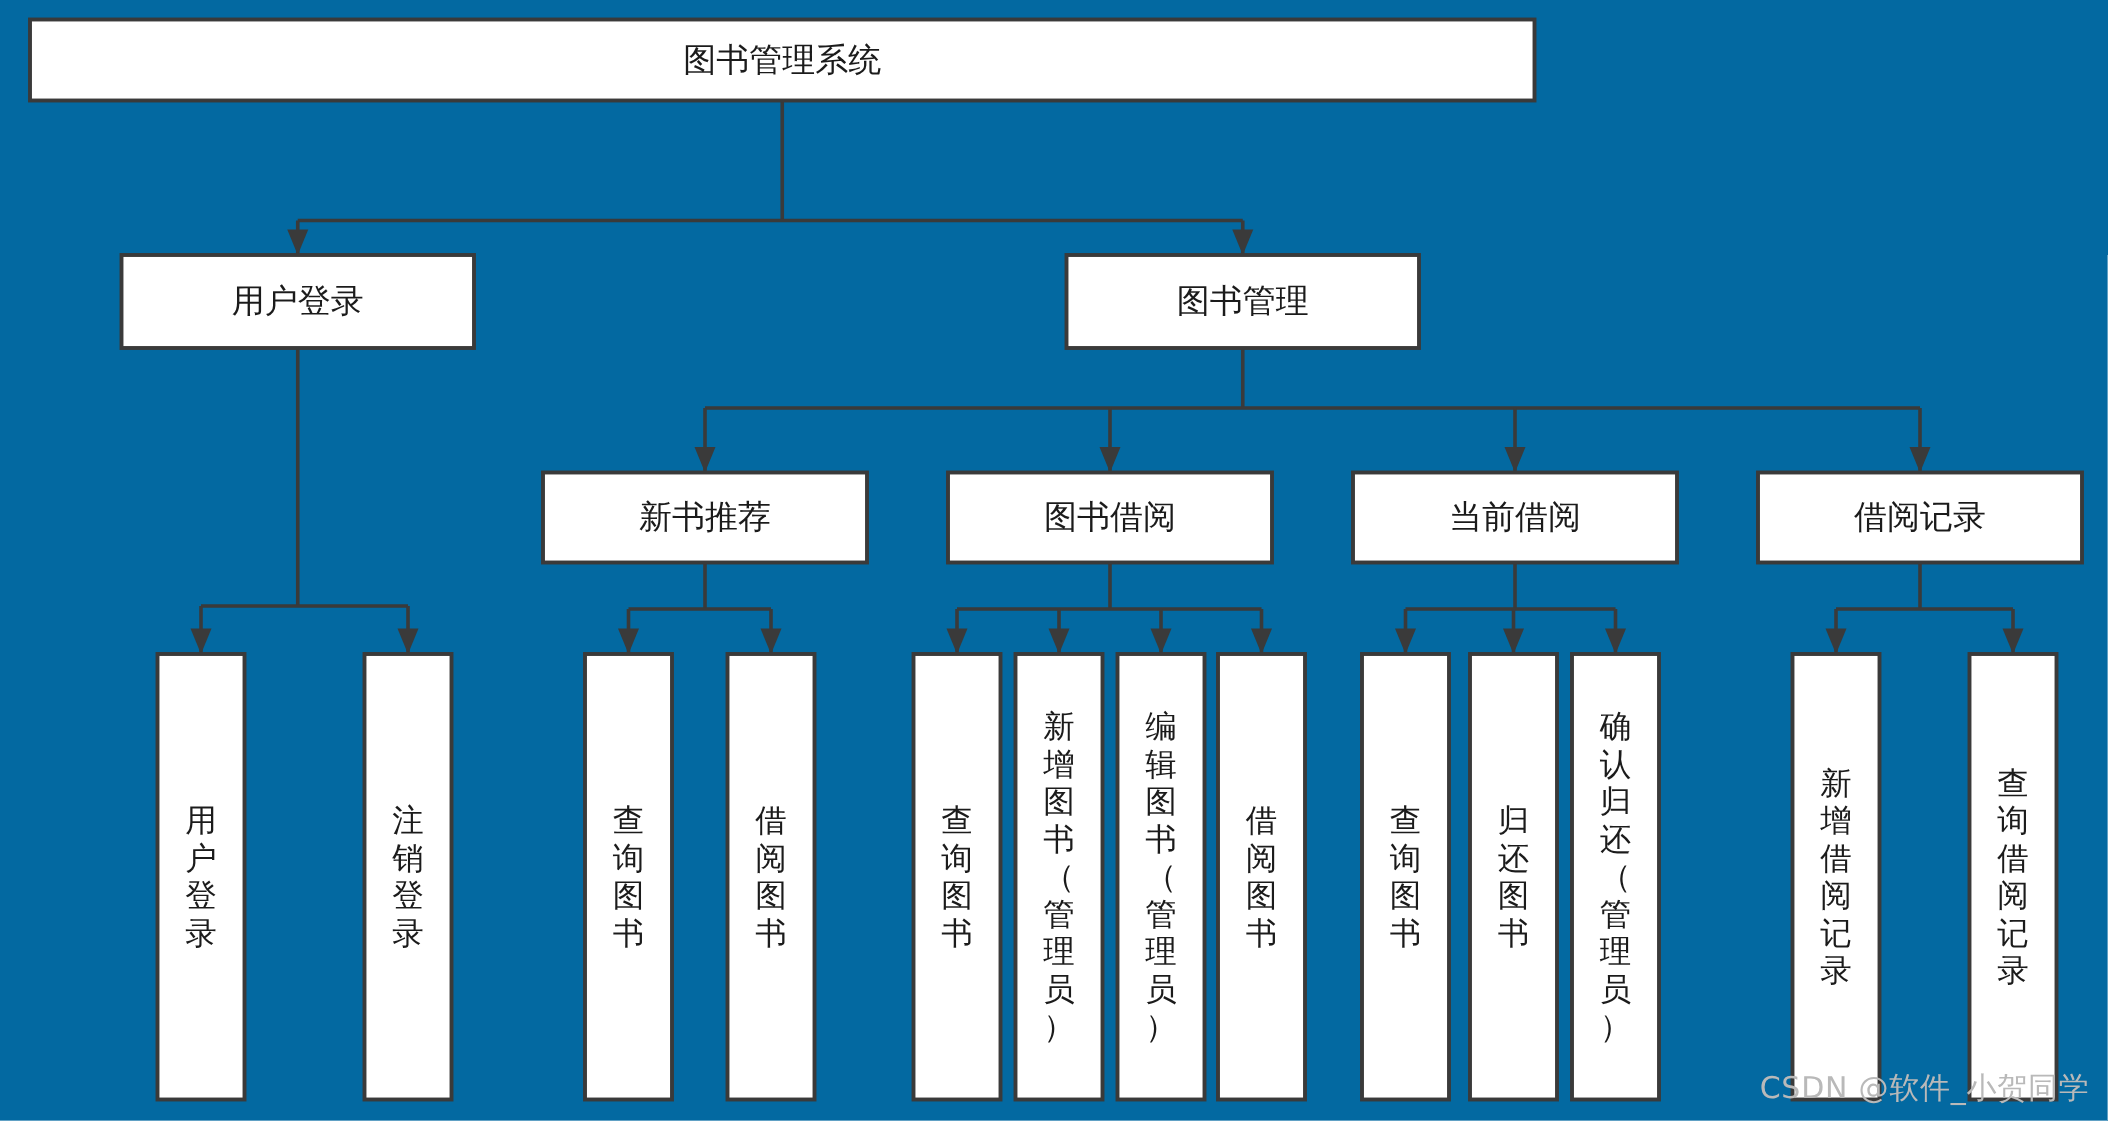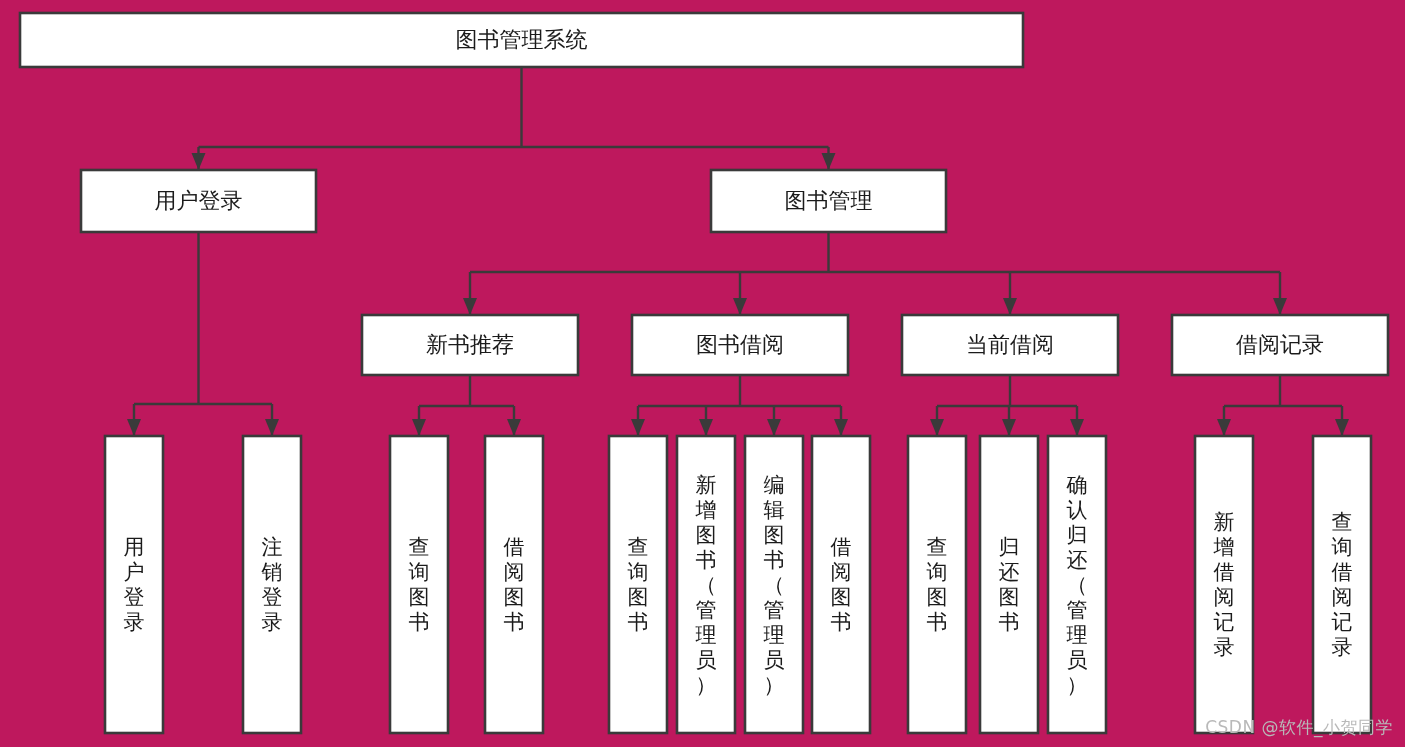--- a/index.html
+++ b/index.html
@@ -10,21 +10,21 @@
   body {
     width: 1405px;
     height: 747px;
     font-family: "DejaVu Sans", "Liberation Sans", sans-serif;
     overflow: hidden;
   }
   #diagram-root {
     position: relative;
     width: 1405px;
     height: 747px;
-    background: #be185d;
+    background: #0369a1;
   }
   svg#flow {
     display: block;
     width: 1405px;
     height: 747px;
   }
   .node-rect {
     fill: #ffffff;
     stroke: #3a3a3a;
     stroke-width: 2.6;
@@ -49,21 +49,21 @@
   }
   .arrow-head {
     fill: #3a3a3a;
     stroke: none;
   }
   .watermark {
     position: absolute;
     right: 12px;
     bottom: 8px;
     font-family: "DejaVu Sans", "Liberation Sans", sans-serif;
-    font-size: 17px;
+    font-size: 20px;
     color: #b9b9b9;
     letter-spacing: 0.5px;
     white-space: nowrap;
     pointer-events: none;
   }
 </style>
 </head>
 <body>
 
 <div id="diagram-root">

